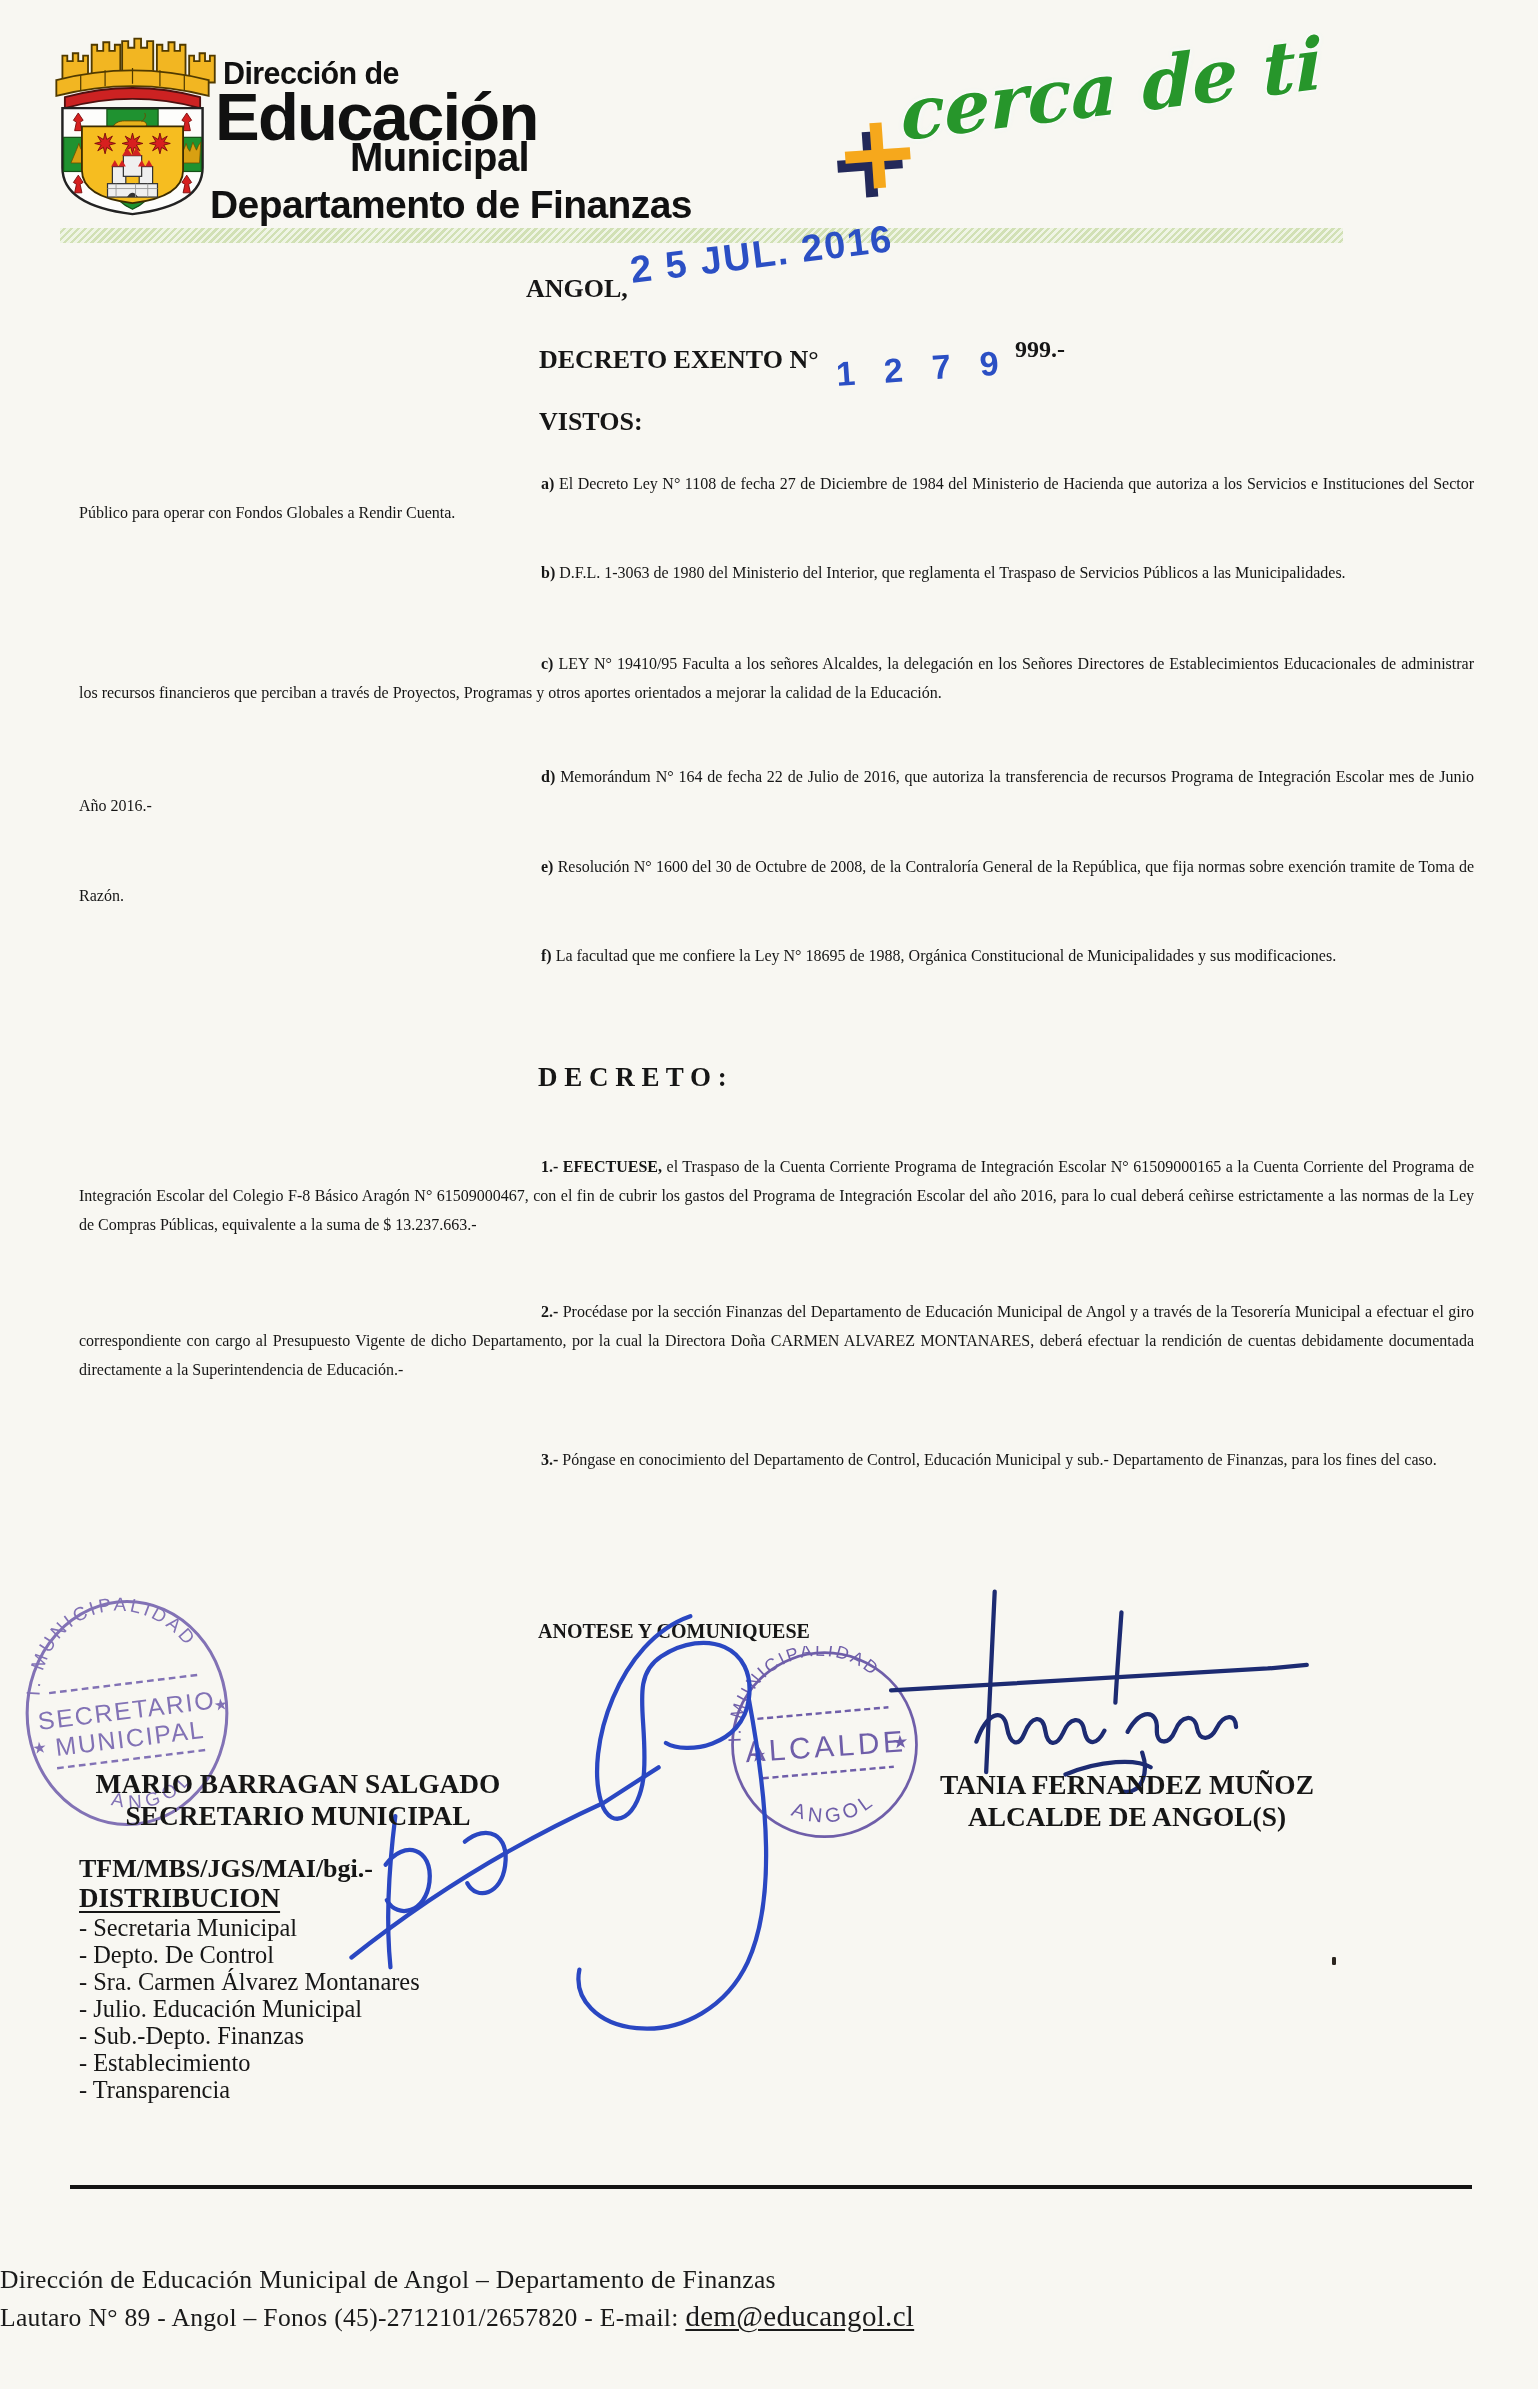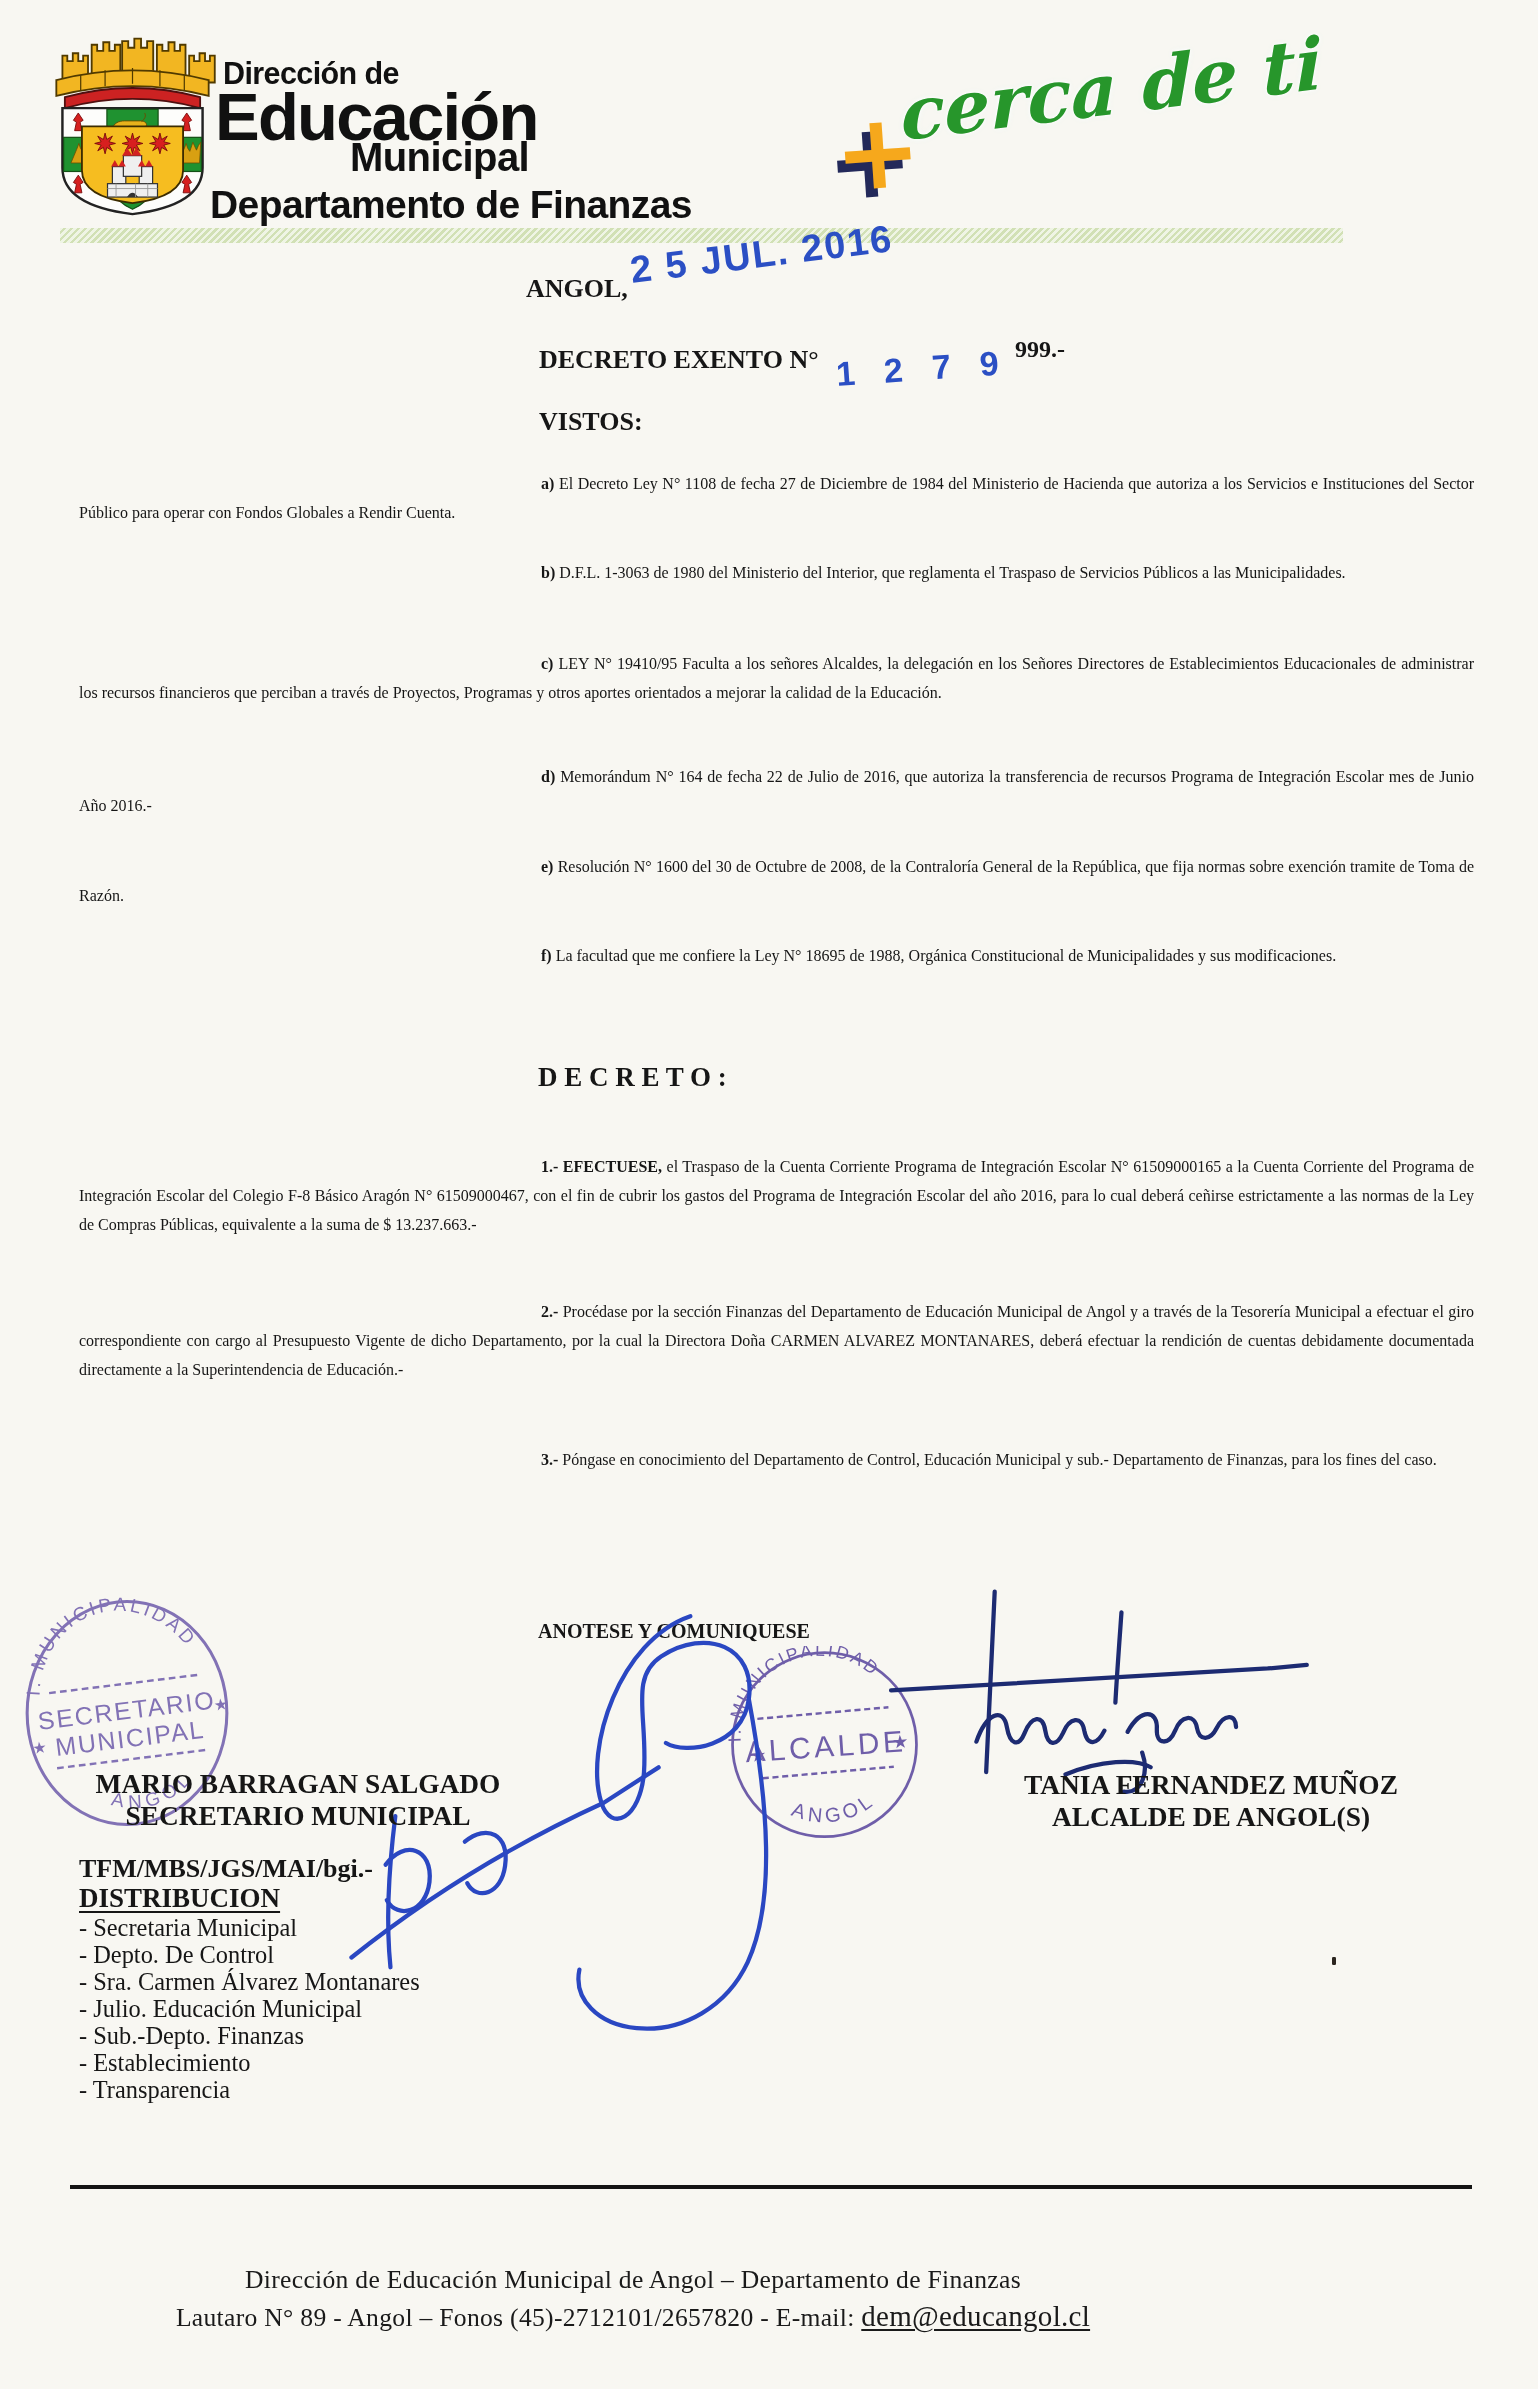--- a/index.html
+++ b/index.html
@@ -29,31 +29,31 @@
   .num-stamp{left:836px;top:349px;font-size:34px;letter-spacing:9.8px;transform:rotate(-4deg);}
   .num-typed{left:995px;top:336px;font-weight:bold;font-size:24px;margin-left:20px;}
   
   .para{left:79px;width:1395px;font-size:16px;line-height:29px;text-align:justify;text-indent:462px;margin:0;}
   .para b{font-weight:bold;}
   .heading-decreto{left:538px;top:1062px;font-weight:bold;font-size:27px;}
   
   .anotese{left:538px;top:1620px;font-weight:bold;font-size:20px;}
   .sig-block{text-align:center;font-weight:bold;font-size:27.4px;line-height:32px;}
   .sig-left{left:91px;top:1768px;width:414px;}
-  .sig-right{left:1004px;top:1769px;width:414px;}
+  .sig-right{left:920px;top:1769px;width:414px;}
   svg text{font-family:"Liberation Sans",sans-serif;}
   .stamp{opacity:.88;}
   .sig-path{fill:none;stroke-linecap:round;stroke-linejoin:round;}
   
   .dist-initials{left:79px;top:1854px;font-weight:bold;font-size:26px;}
   .dist-heading{left:79px;top:1883px;font-weight:bold;font-size:27px;text-decoration:underline;text-decoration-thickness:2.4px;text-underline-offset:3.7px;}
   .dist-list{left:79px;top:1914px;font-size:24.4px;line-height:27px;}
   
   .footer-rule{left:70px;top:2185px;width:1402px;height:3.7px;background:#141414;}
-  .footer-line{left:0;width:1266px;text-align:center;font-size:25.6px;color:#1a1a1a;letter-spacing:0.3px;}
+  .footer-line{left:0;width:1266px;text-align:left;font-size:25.6px;color:#1a1a1a;letter-spacing:0.3px;}
   .f1{top:2265px;}
   .f2{top:2300px;}
   .footer-email{font-size:29px;text-decoration:underline;text-underline-offset:3px;}
   .artifact{left:1332px;top:1957px;width:4.3px;height:8px;background:#2c2620;border-radius:1.2px;}
 </style>
 </head>
 <body>
 
 <div class="page">
 

